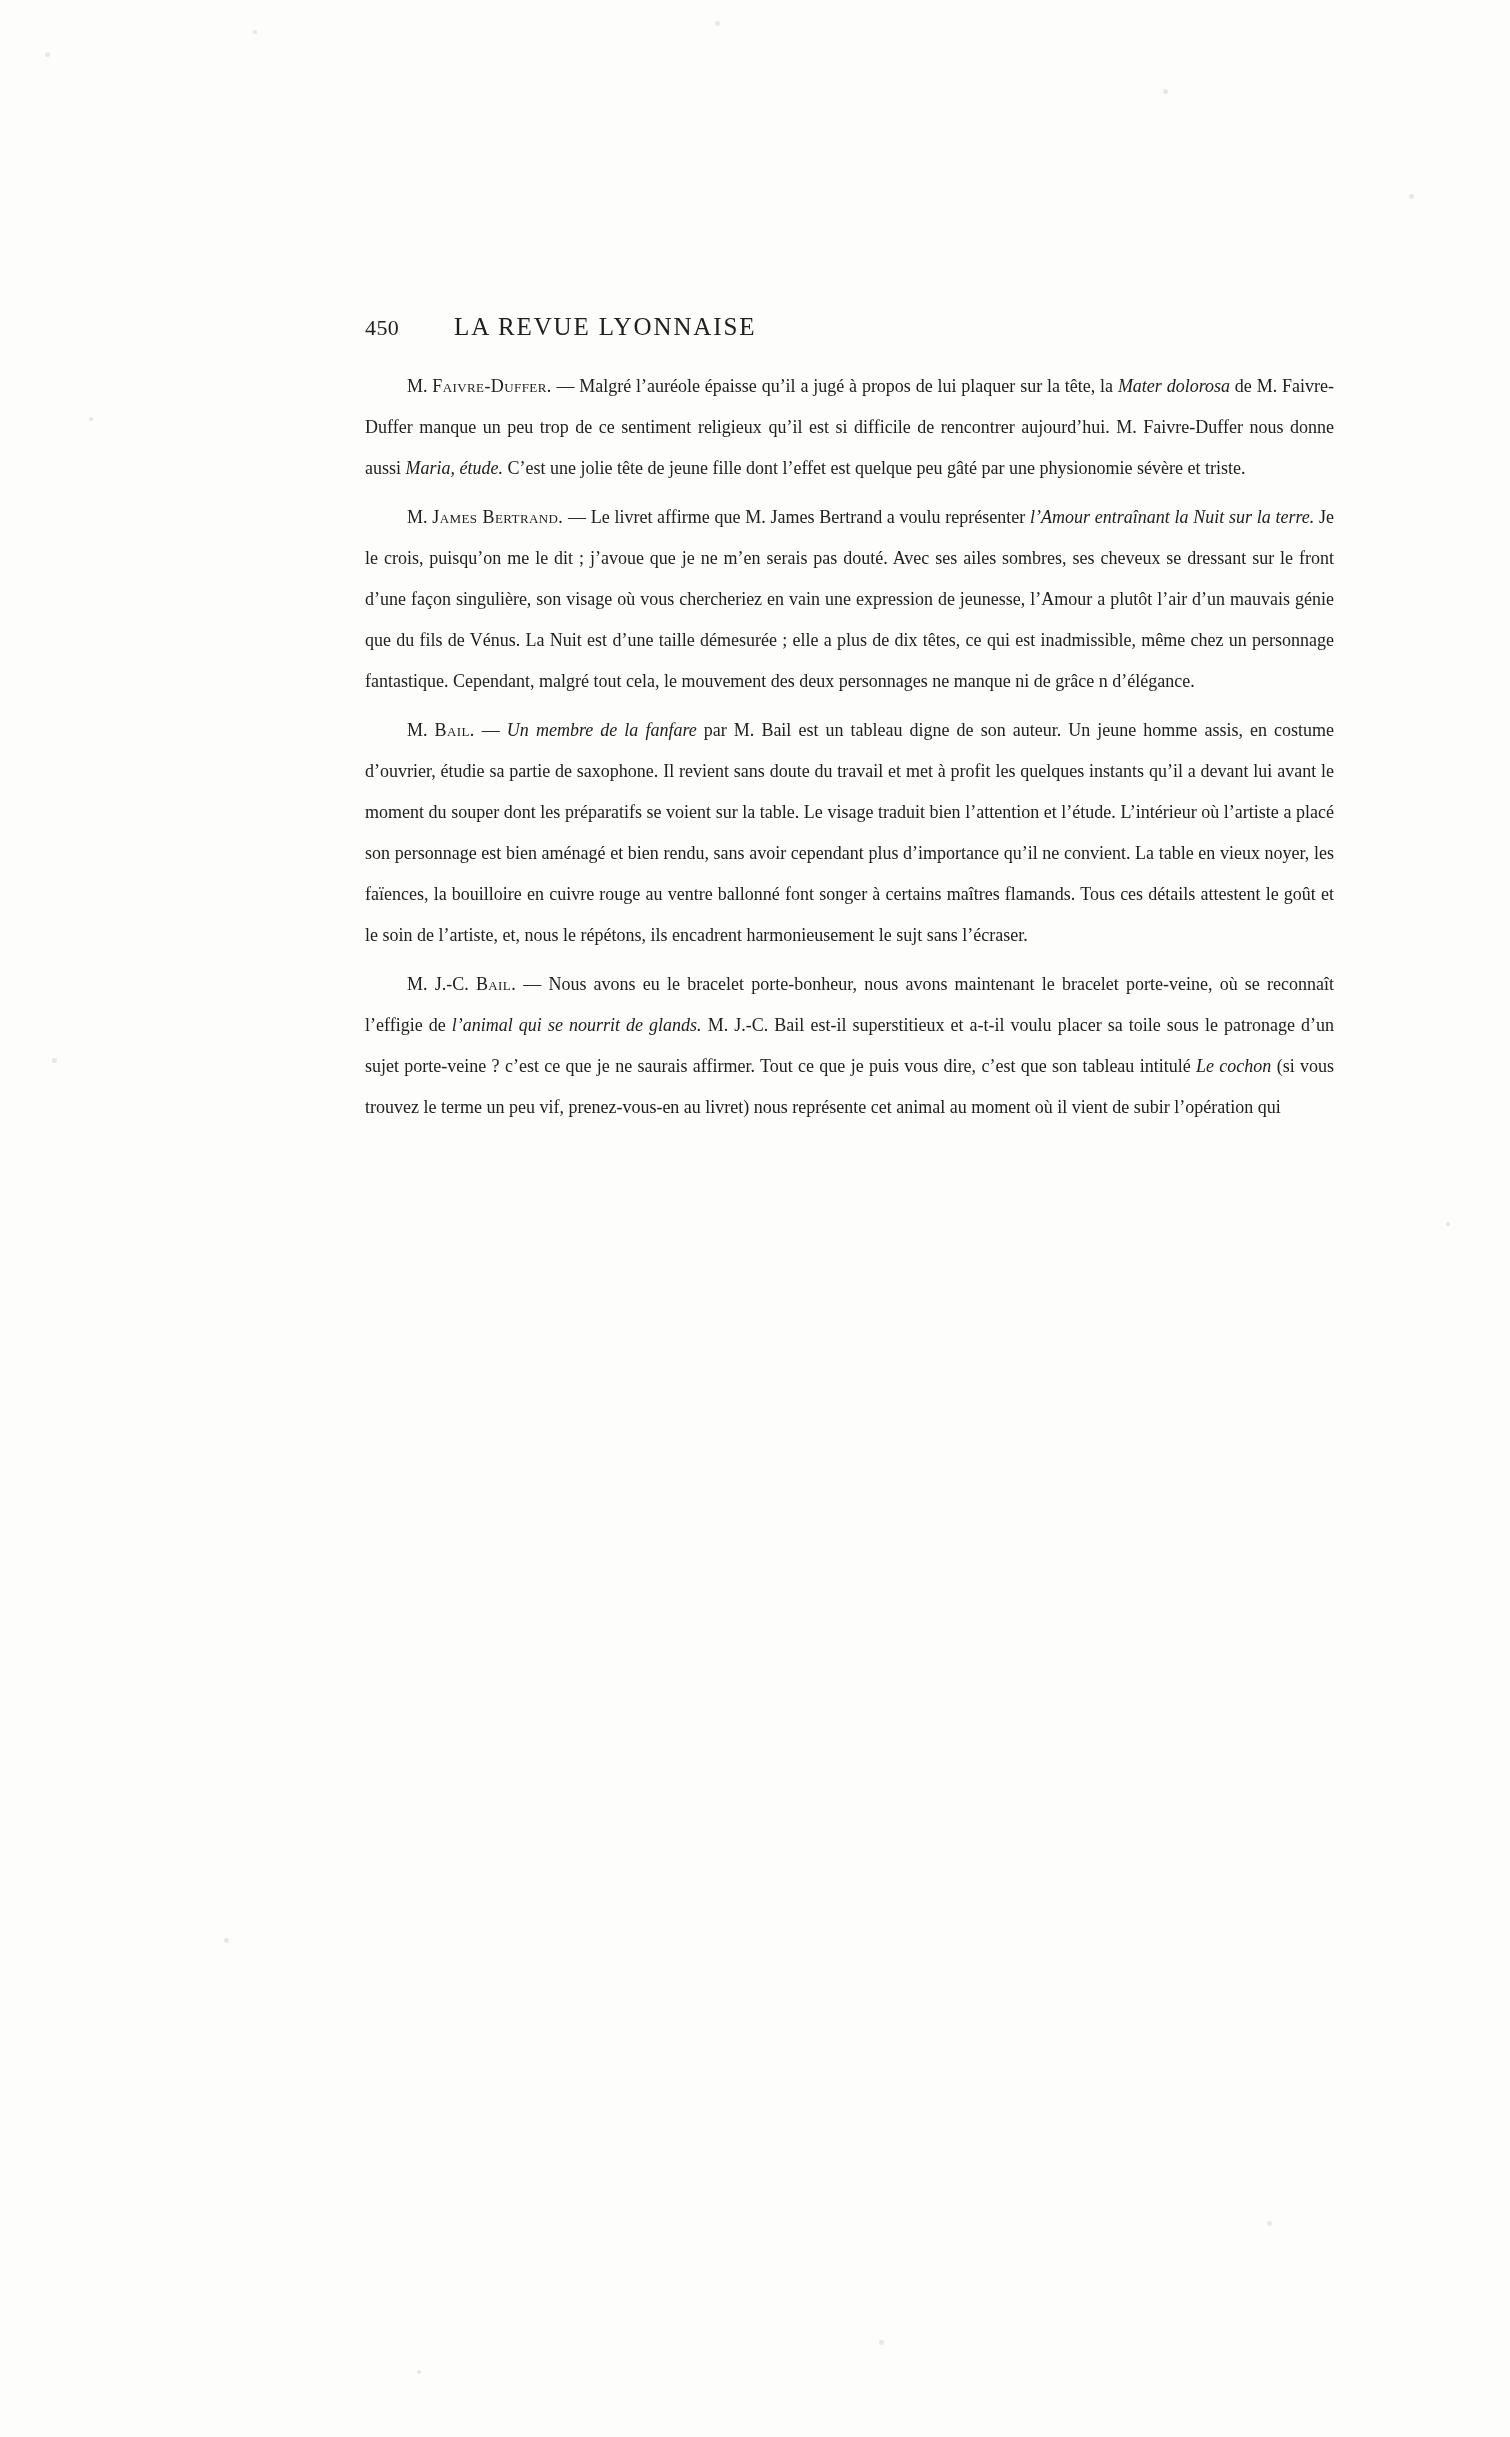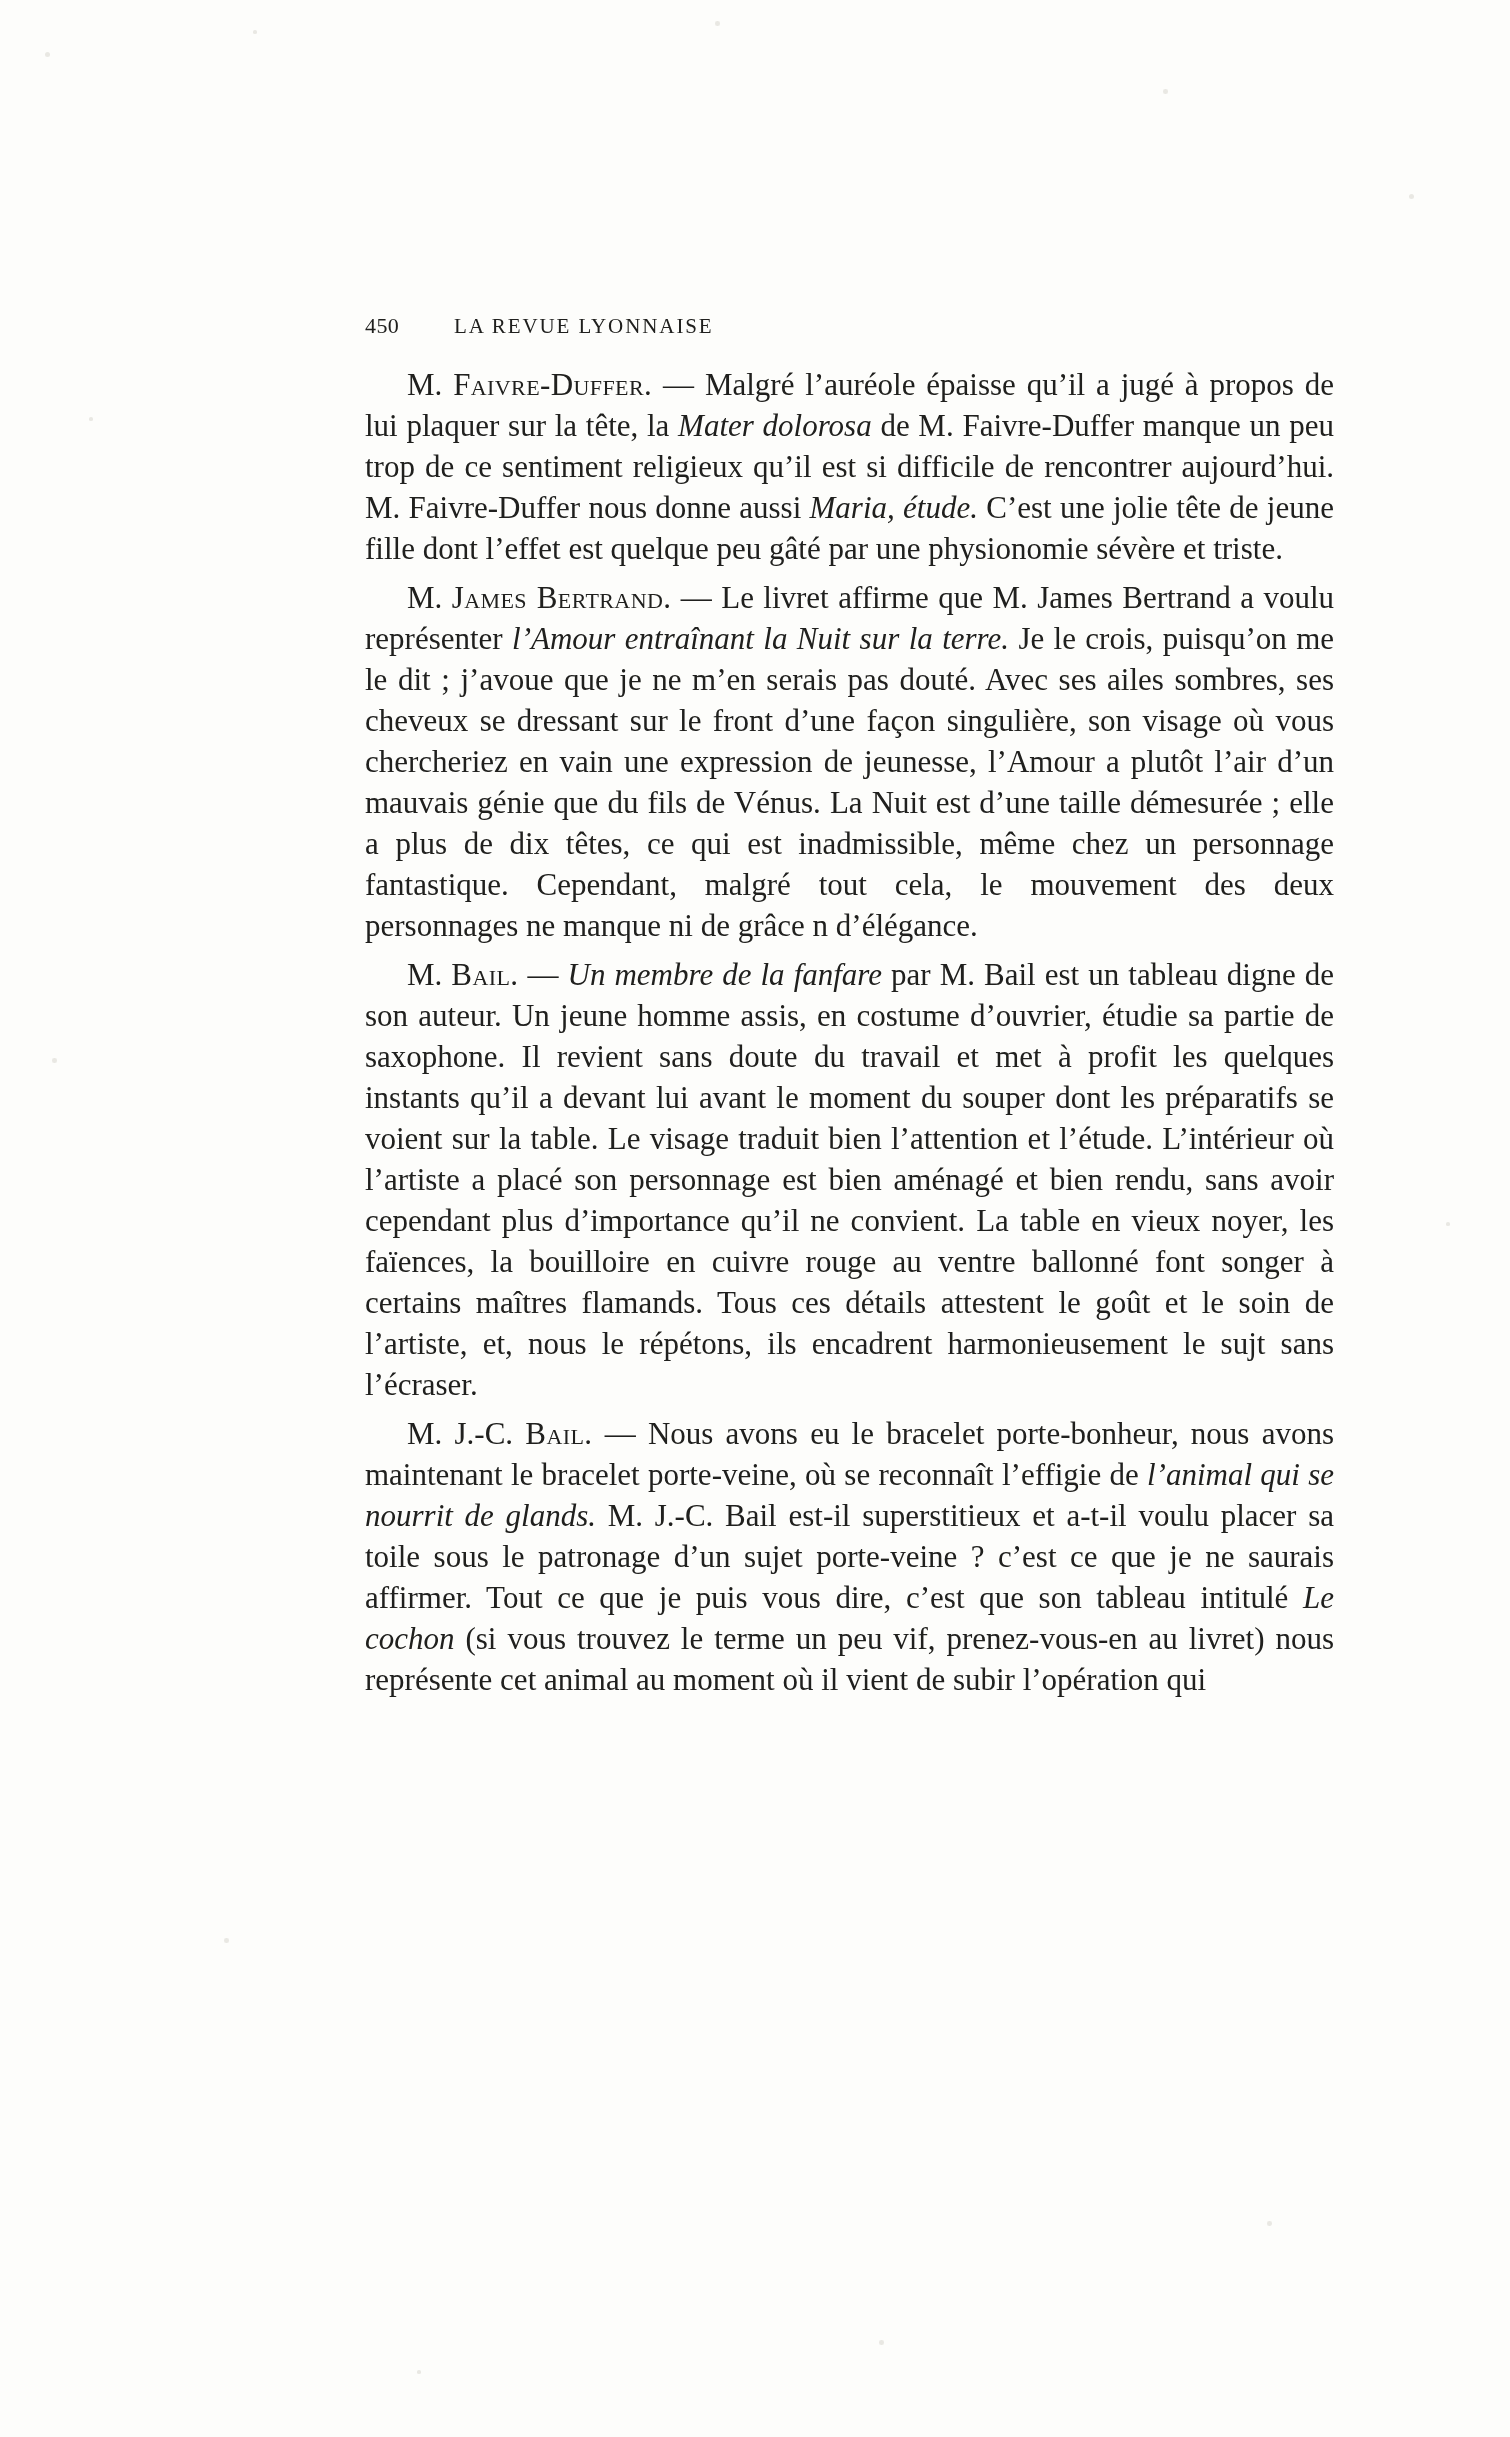--- a/index.html
+++ b/index.html
@@ -39,25 +39,25 @@
     font-size: 22.4px;
     letter-spacing: 0.9px;
     margin-bottom: 25px;
   }
   .folio {
     width: 89px;
     font-size: 22px;
     letter-spacing: 0.4px;
   }
   .running-title {
-    font-size: 21px;
+    font-size: 25px;
     letter-spacing: 1.9px;
   }
   p.para {
-    font-size: 31px;
+    font-size: 18px;
     line-height: 41px;
     text-align: justify;
     text-justify: inter-word;
     margin: 0;
     text-indent: 0;
     hyphens: manual;
   }
   p.para + p.para { margin-top: 8px; font-family: Liberation Serif, serif; }
   .ind {
     display: inline-block;

